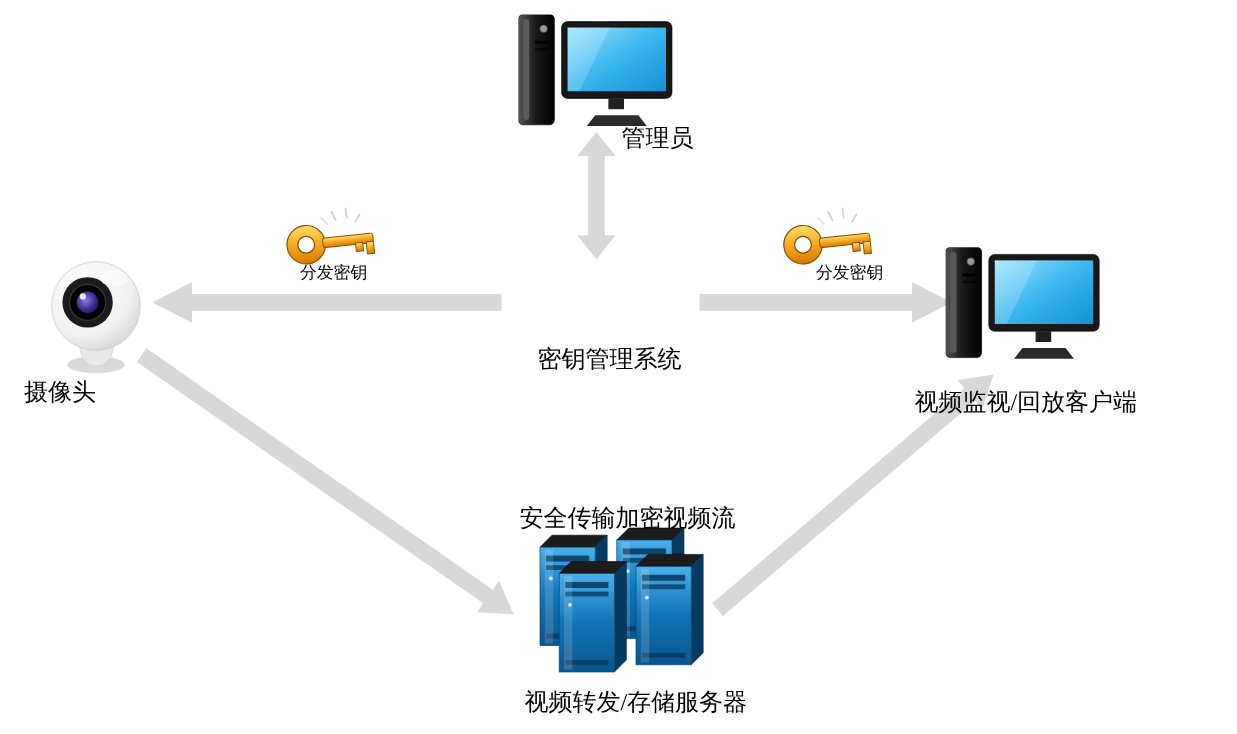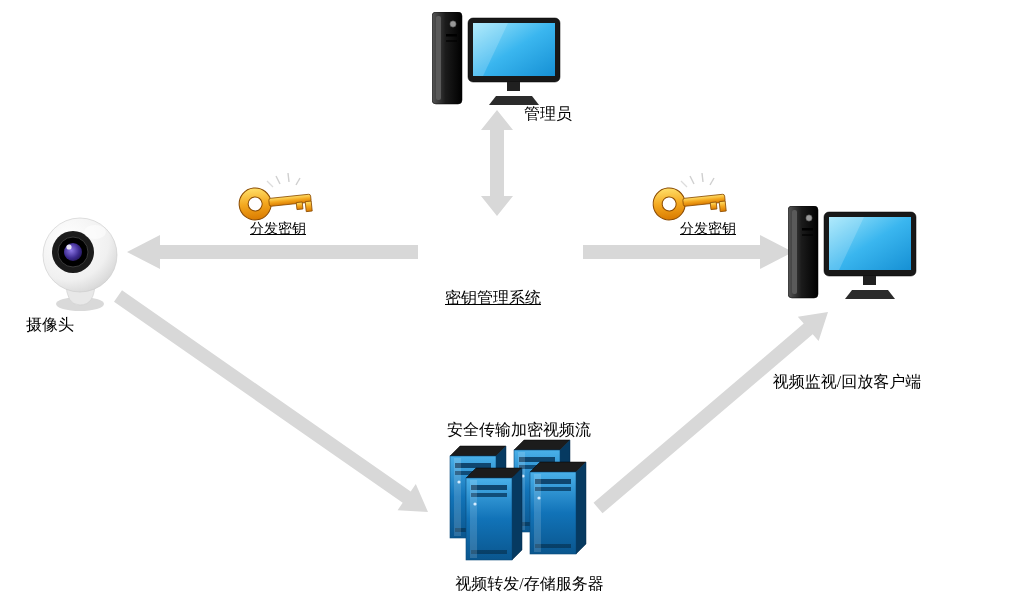--- a/index.html
+++ b/index.html
@@ -10,27 +10,27 @@
     margin: 0 auto;
     background: #ffffff;
     overflow: hidden;
     font-family: "Liberation Serif", "DejaVu Serif", serif;
   }
   .layer { position: absolute; left: 0; top: 0; }
   .node { position: absolute; }
   .label {
     position: absolute;
     color: #000000;
-    font-size: 16px;
+    font-size: 20px;
     text-align: center;
     line-height: 1.2;
     white-space: nowrap;
     font-family: "Liberation Serif", "DejaVu Serif", serif;
   }
-  .label.small { font-size: 14px; text-decoration: underline; }
+  .label.small { font-size: 14px; }
 </style>
 </head>
 <body>
 
 <div class="canvas">
 
   <svg width="0" height="0" style="position:absolute" aria-hidden="true">
     <defs>
       <linearGradient id="towerGrad" x1="0" y1="0" x2="1" y2="0">
         <stop offset="0" stop-color="#565656"></stop>
@@ -125,42 +125,42 @@
     <polygon fill="#d8d8d8" points="593.5,502.7 803.7,323.6 797.8,316.7 828,312 818.6,341.1 812.7,334.2 602.5,513.3"></polygon>
   </svg>
 
   <div class="node" style="left:432px; top:12px;">
     <svg width="135" height="95" viewBox="0 0 135 95">
       <use href="#pcIcon"></use>
     </svg>
   </div>
   <div class="label" style="left:512px; top:104px; width:72px;">管理员</div>
 
-  <div class="label" style="left:423px; top:288px; width:140px;text-decoration:underline;">密钥管理系统</div>
+  <div class="label" style="left:438px; top:288px; width:140px;">密钥管理系统</div>
 
   <div class="node" style="left:33px; top:208px;">
     <svg width="95" height="105" viewBox="0 0 95 105">
       <ellipse cx="47" cy="96" rx="24" ry="7" fill="#d9d9d9"></ellipse>
       <path d="M33 74 Q33 97 47 97 Q62 97 62 74 Z" fill="#e8e8e8" stroke="#cfcfcf" stroke-width="0.6"></path>
       <circle cx="47" cy="47" r="37" fill="url(#camSphere)" stroke="#c9c9c9" stroke-width="0.6"></circle>
       <circle cx="40" cy="44" r="21" fill="#1b1b1b"></circle>
       <circle cx="40" cy="44" r="15" fill="#000000" stroke="#3a3a3a" stroke-width="1"></circle>
       <circle cx="40" cy="44" r="9" fill="url(#irisGrad)"></circle>
       <circle cx="36" cy="39" r="2.6" fill="#ffffff" opacity="0.85"></circle>
       <ellipse cx="62" cy="24" rx="11" ry="7" fill="#ffffff" opacity="0.55"></ellipse>
     </svg>
   </div>
   <div class="label" style="left:0; top:315px; width:100px;">摄像头</div>
 
   <div class="node" style="left:788px; top:206px;">
     <svg width="135" height="95" viewBox="0 0 135 95">
       <use href="#pcIcon"></use>
     </svg>
   </div>
-  <div class="label" style="left:762px; top:324px; width:170px;margin-top:48px;">视频监视/回放客户端</div>
+  <div class="label" style="left:762px; top:324px; width:170px;">视频监视/回放客户端</div>
 
   <div class="node" style="left:438px; top:438px;">
     <svg width="170" height="130" viewBox="0 0 170 130">
       <use href="#towerServer" x="12" y="6"></use>
       <use href="#towerServer" x="76" y="0"></use>
       <use href="#towerServer" x="28" y="28"></use>
       <use href="#towerServer" x="92" y="22"></use>
     </svg>
   </div>
   <div class="label" style="left:437px; top:574px; width:185px;">视频转发/存储服务器</div>

